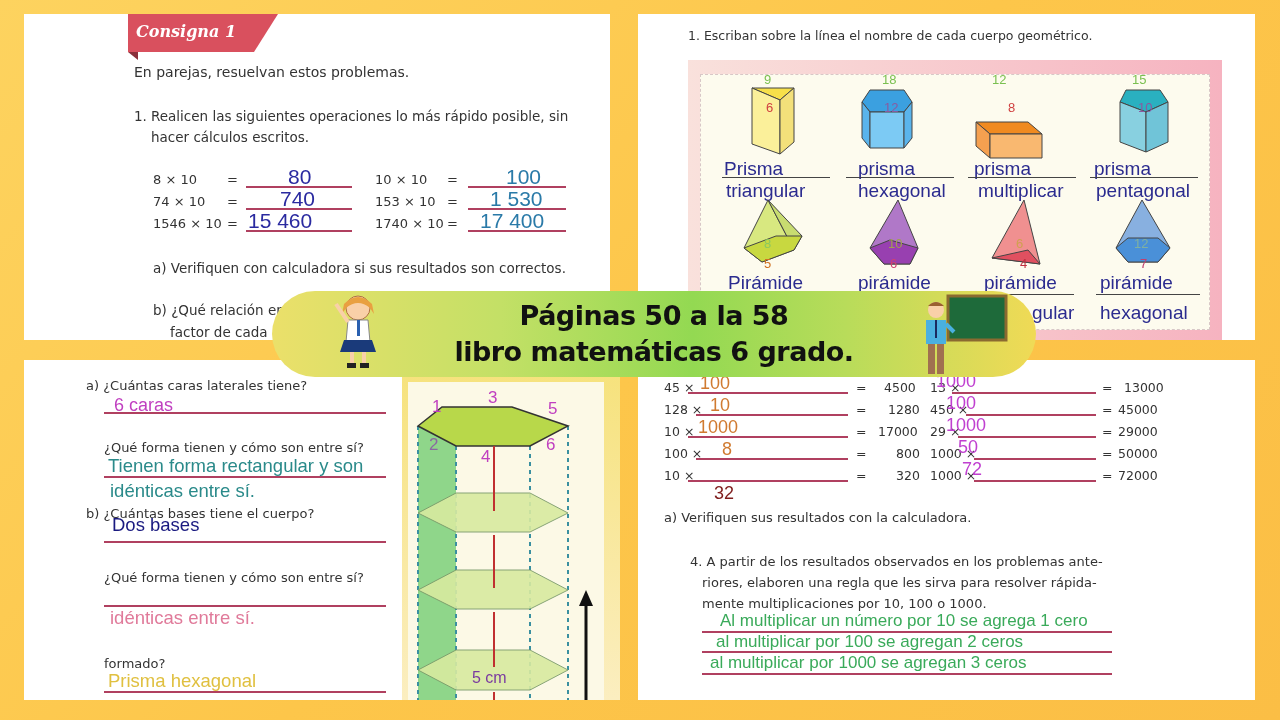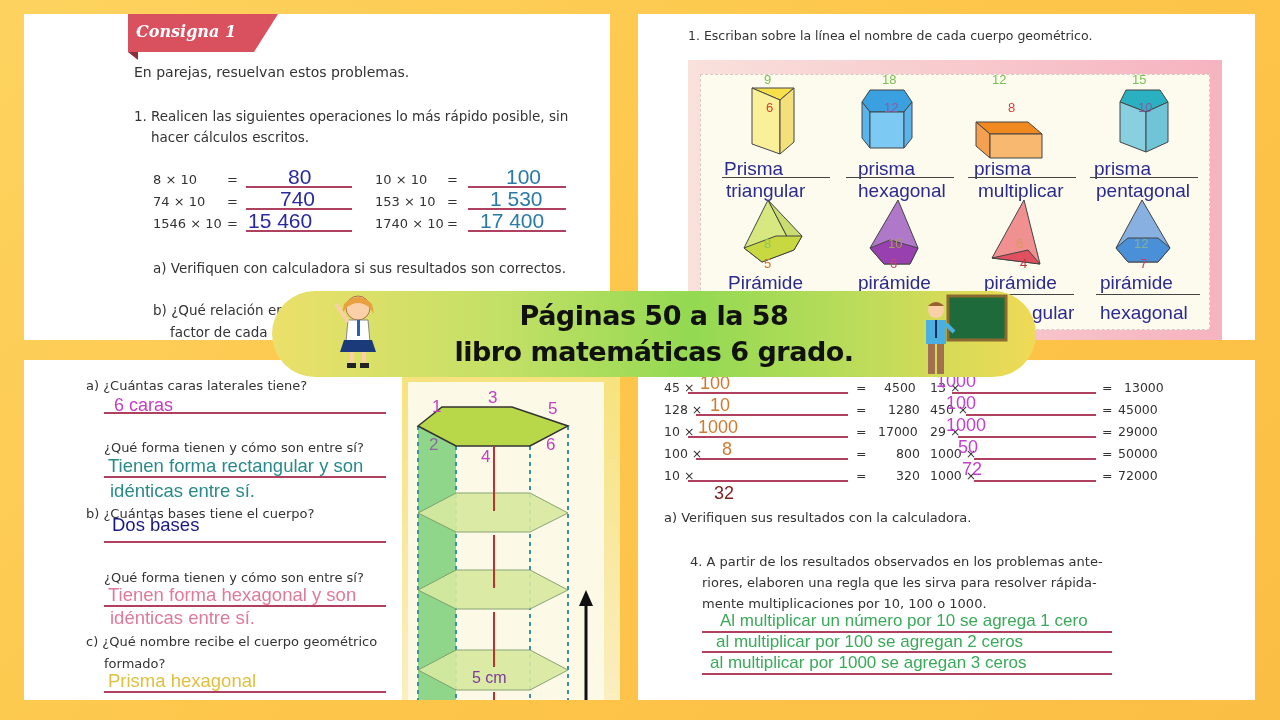--- a/index.html
+++ b/index.html
@@ -189,25 +189,23 @@
   <div class="book" style="left:80px; top:80px;">¿Qué forma tienen y cómo son entre sí?</div>
   <div class="hand" style="left:84px; top:97px; font-size:18.5px; color:#2a8a8a;">Tienen forma rectangular y son</div>
   <div class="line" style="left:80px; top:116px; width:282px;"></div>
   <div class="hand" style="left:86px; top:122px; font-size:18.5px; color:#2a8a8a;">idénticas entre sí.</div>
 
   <div class="book" style="left:62px; top:146px;">b) ¿Cuántas bases tiene el cuerpo?</div>
   <div class="hand" style="left:88px; top:156px; font-size:18.5px; color:#1a1a80;">Dos bases</div>
   <div class="line" style="left:80px; top:181px; width:282px;"></div>
 
   <div class="book" style="left:80px; top:210px;">¿Qué forma tienen y cómo son entre sí?</div>
-  <div class="hand" style="left:84px; top:226px; font-size:18.5px; color:#e07a9a;">Tienen forma hexagonal y son</div>
   <div class="line" style="left:80px; top:245px; width:282px;"></div>
   <div class="hand" style="left:86px; top:249px; font-size:18.5px; color:#e07a9a;">idénticas entre sí.</div>
 
-  <div class="book" style="left:62px; top:274px;">c) ¿Qué nombre recibe el cuerpo geométrico</div>
   <div class="book" style="left:80px; top:296px;">formado?</div>
   <div class="hand" style="left:84px; top:312px; font-size:18.5px; color:#e0c040;">Prisma hexagonal</div>
   <div class="line" style="left:80px; top:331px; width:282px;"></div>
 
   <div class="prism-panel">
     <div class="prism-inner"></div>
   </div>
   <svg style="position:absolute; left:378px; top:10px;" width="220" height="330">
     <rect x="16" y="56" width="38" height="280" fill="#8fd68a"></rect>
     <line x1="16" y1="56" x2="16" y2="330" stroke="#3a90a0" stroke-dasharray="4,4" stroke-width="2"></line>

